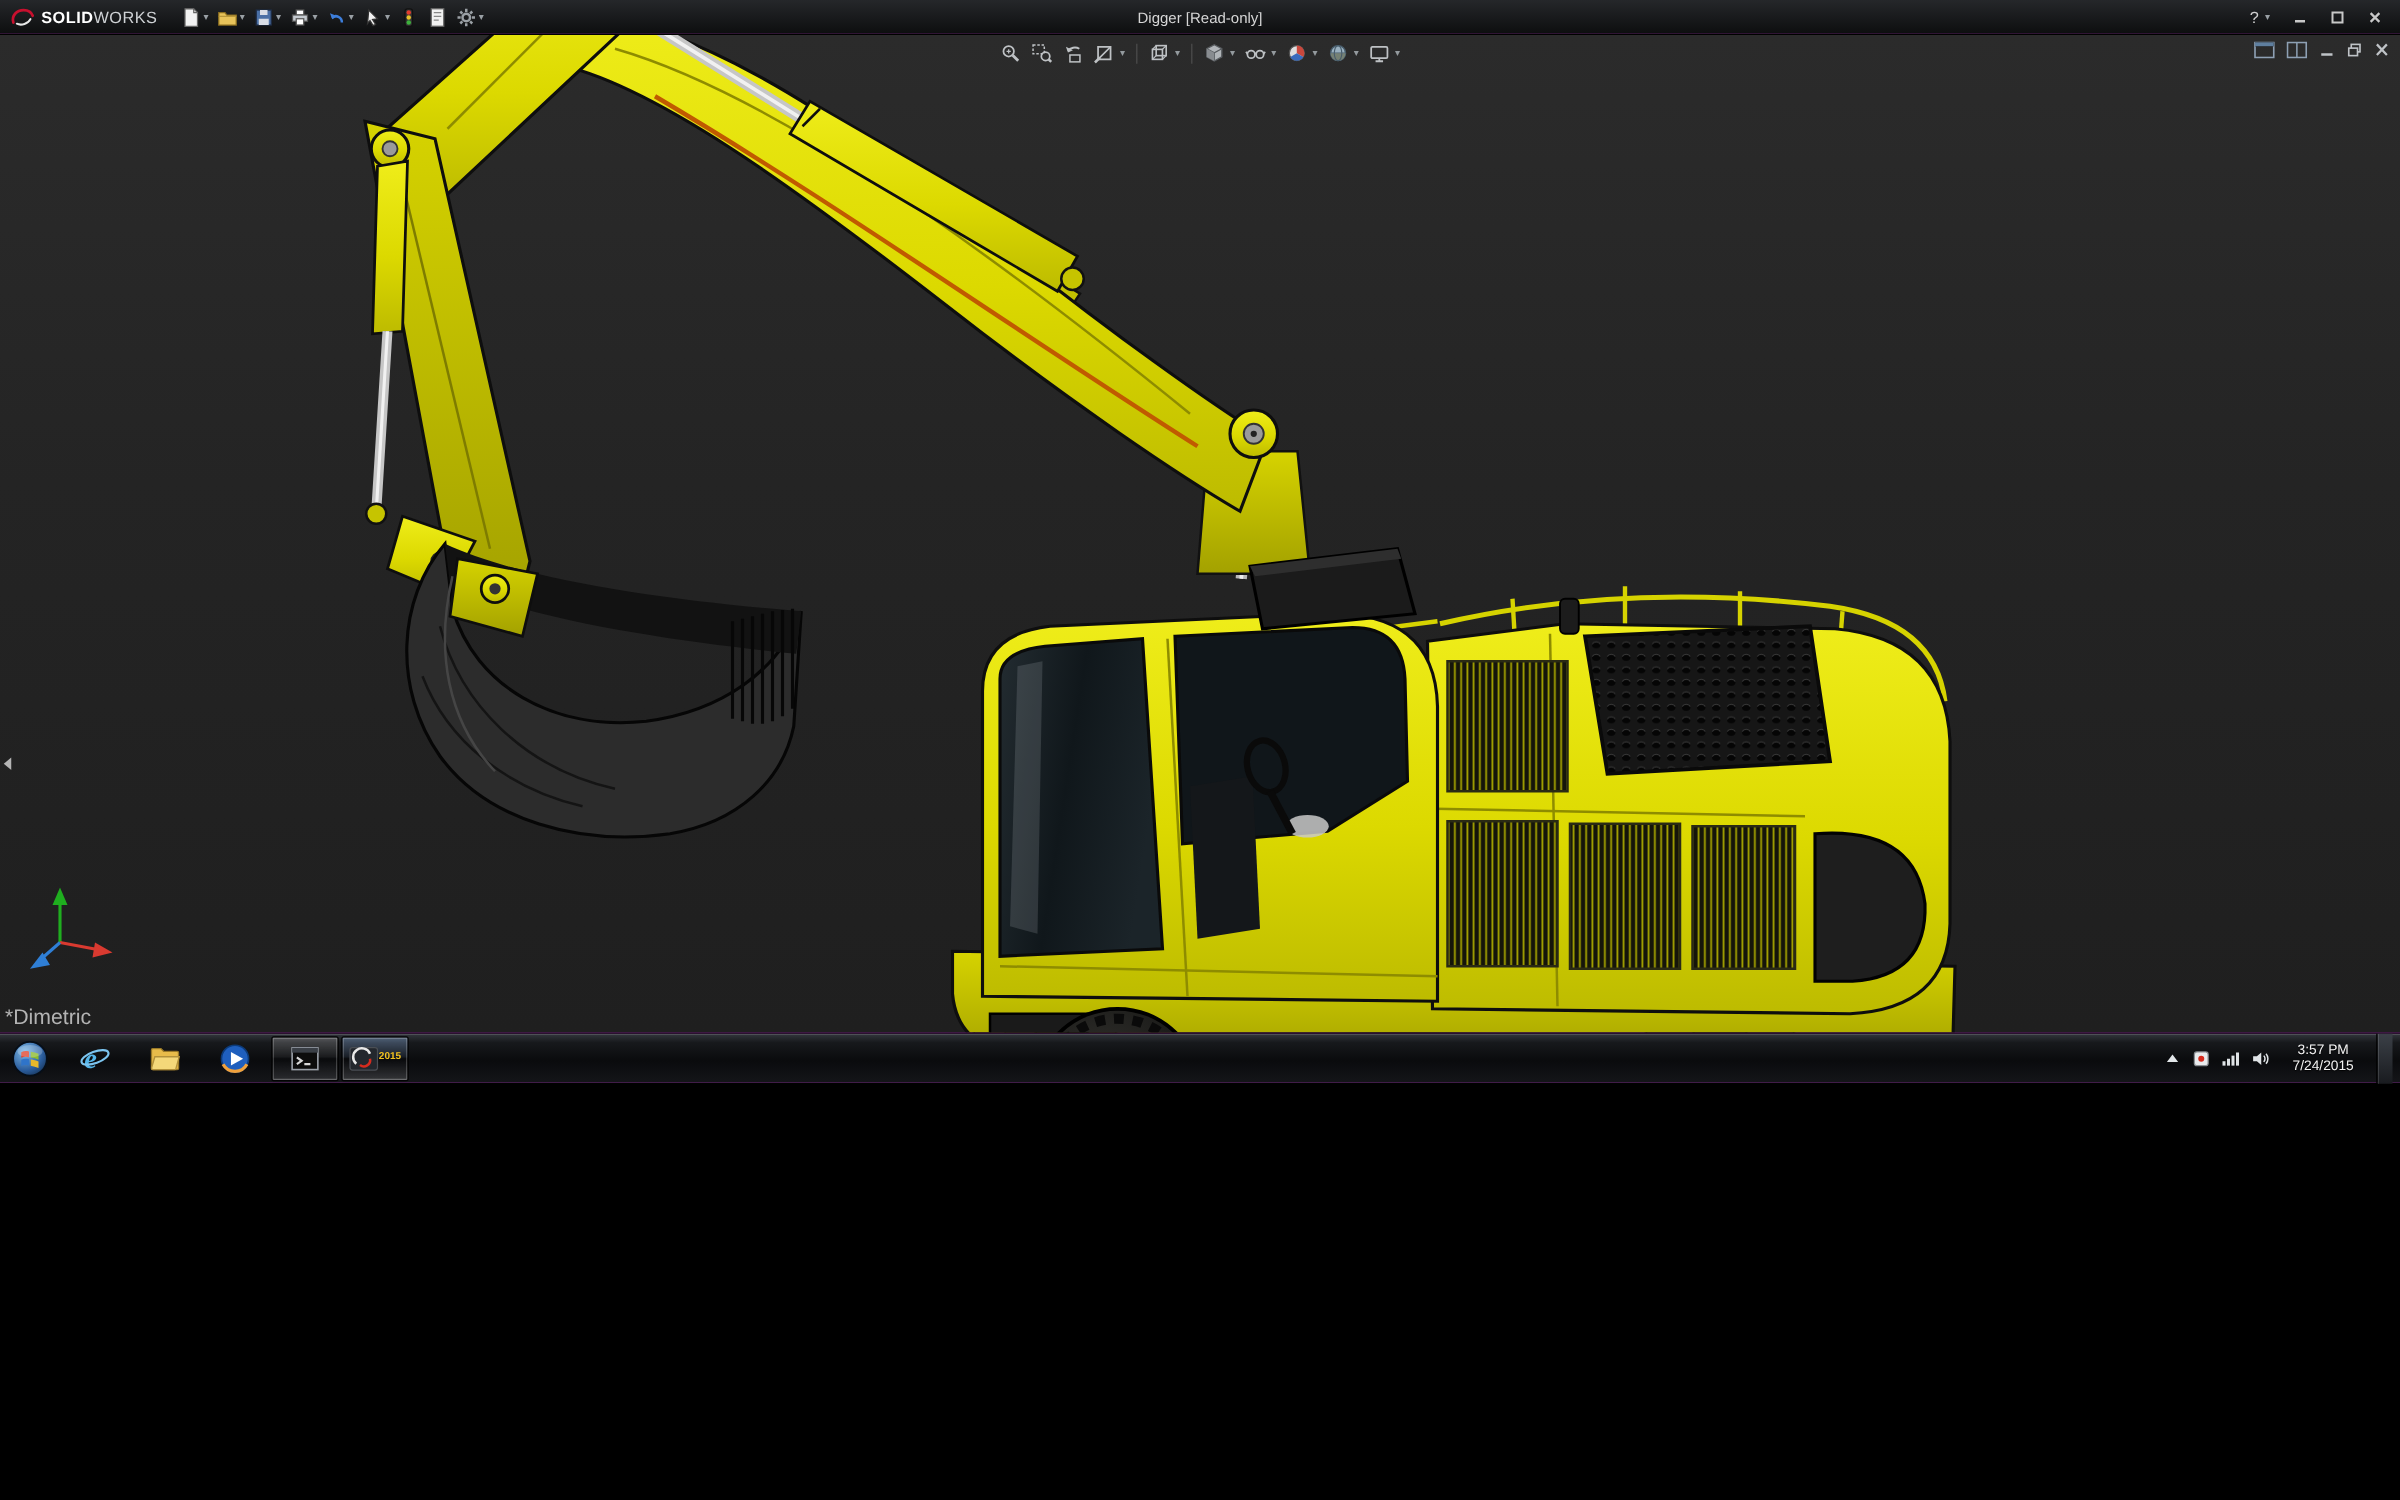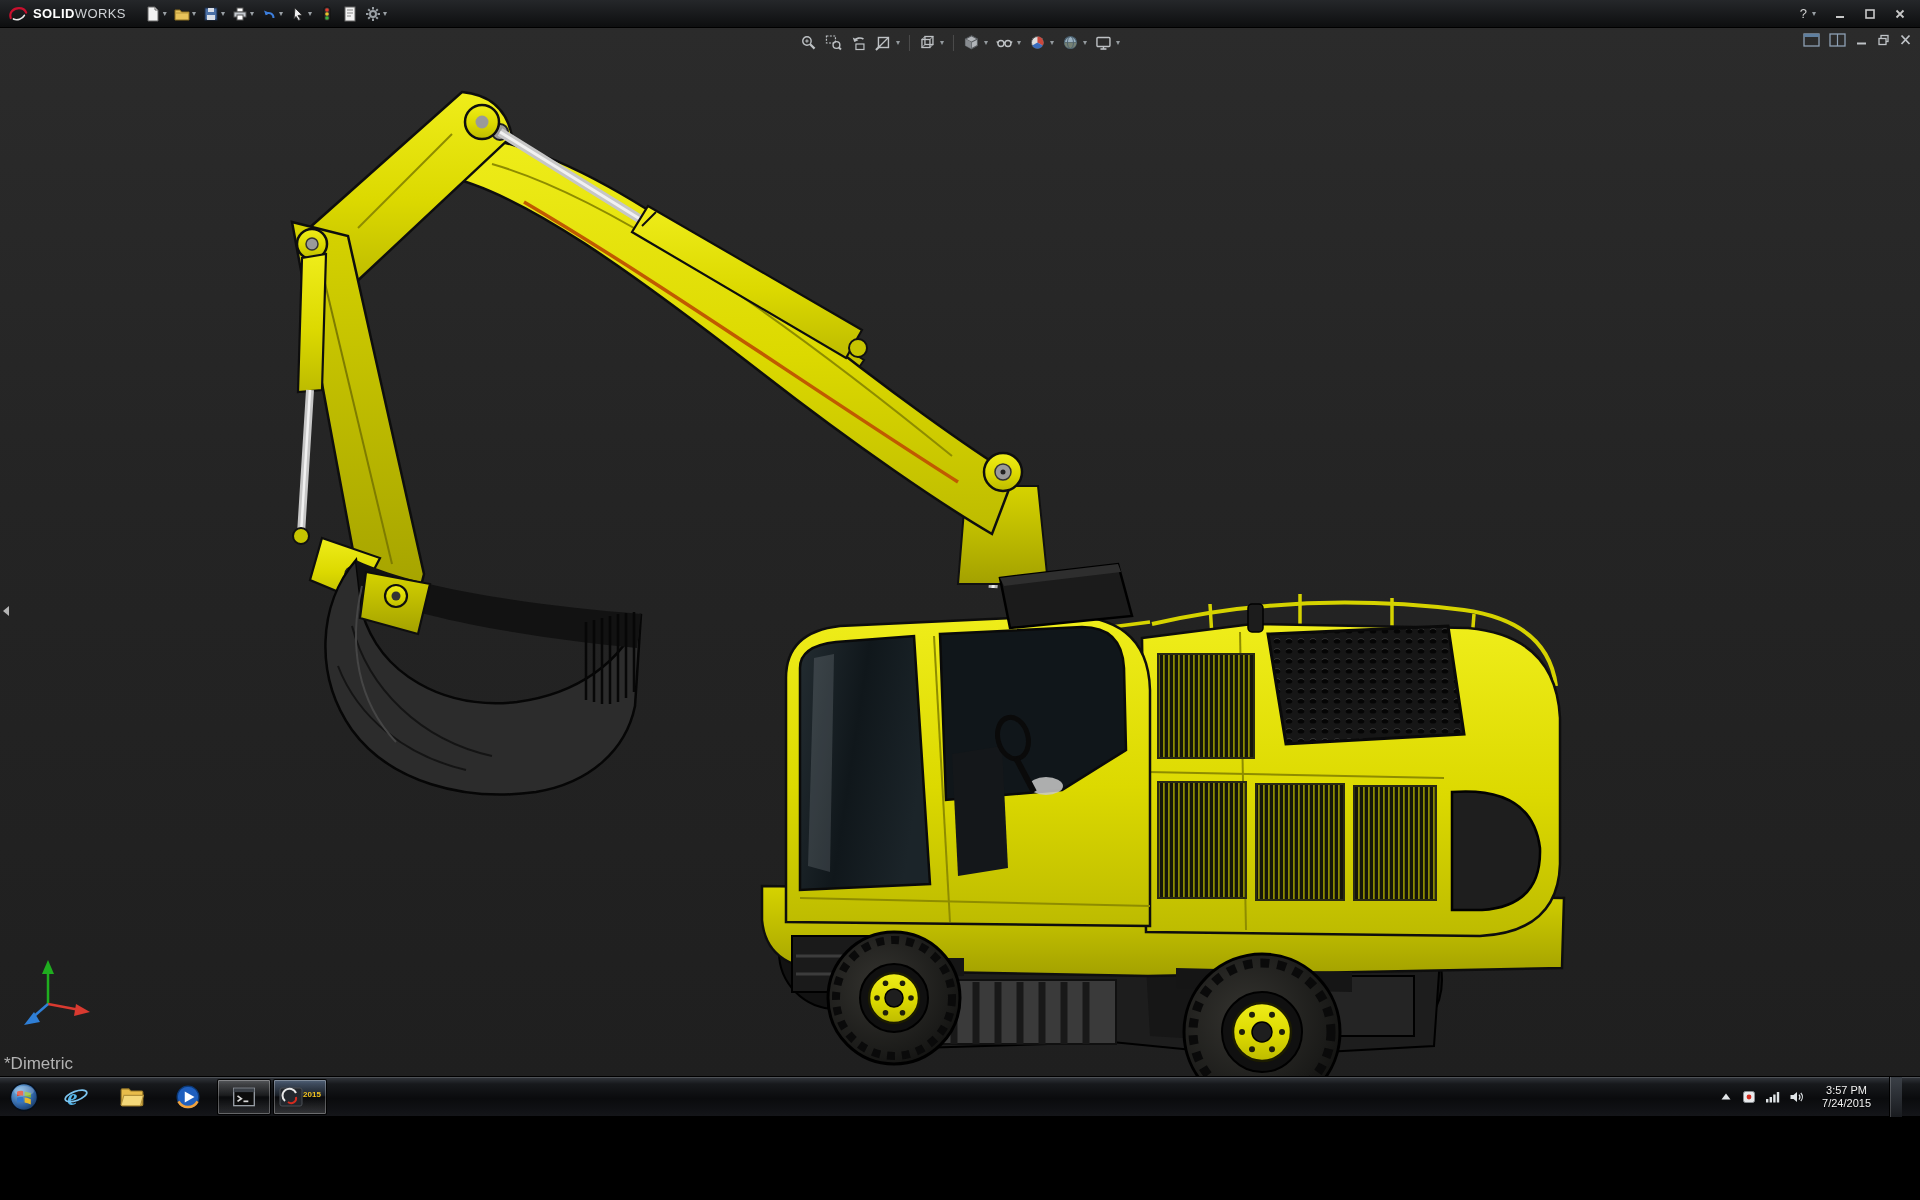--- a/index.html
+++ b/index.html
@@ -1,18 +1,18 @@
 <!DOCTYPE html>
 <html><head>
 <meta charset="utf-8">
 <style>
   *{margin:0;padding:0;box-sizing:border-box}
   html,body{width:1920px;height:1200px;overflow:hidden;background:#000;
     font-family:"Liberation Sans",sans-serif}
-  .screen{position:relative;width:1920px;height:1116px;background:#d946ef}
+  .screen{position:relative;width:1920px;height:866px;background:#d946ef}
 
   
   .titlebar{position:absolute;top:0;left:0;right:0;height:28px;
     background:linear-gradient(#25272a,#0d0e0f);border-bottom:1px solid #000;
     display:flex;align-items:center;color:#e6e6e6;z-index:30}
   .brand{display:flex;align-items:center;gap:5px;padding:0 16px 0 8px}
   .brand-text{font-size:13px;color:#fff;letter-spacing:.4px}
   .brand-text b{font-weight:bold}
   .brand-text span{color:#cfd2d5;font-weight:normal}
   .tb-tools{display:flex;align-items:center;gap:1px}
@@ -51,21 +51,21 @@
     display:flex;align-items:center;z-index:30}
   .start{width:48px;height:40px;display:flex;align-items:center;justify-content:center}
   .task-btn{width:54px;height:36px;margin:0 1px;border-radius:2px;
     display:flex;align-items:center;justify-content:center}
   .task-btn.running{border:1px solid rgba(0,0,0,.95);
     background:linear-gradient(rgba(255,255,255,.22),rgba(255,255,255,.06) 45%,rgba(255,255,255,0) 50%,rgba(255,255,255,.10));
     box-shadow:inset 0 0 0 1px rgba(255,255,255,.28)}
   .task-btn.active{background:linear-gradient(rgba(160,200,255,.35),rgba(120,160,210,.12) 45%,rgba(0,0,0,.1) 50%,rgba(255,255,255,.14))}
   .sw-badge{display:flex;flex-direction:row;align-items:center;line-height:1}
   .sw-year{font-size:8px;font-weight:bold;color:#f2c21e;margin-top:-3px}
-  .tray{margin-left:auto;display:flex;align-items:center;gap:9px;height:100%;padding-right:18px}
+  .tray{margin-left:auto;display:flex;align-items:center;gap:9px;height:100%;padding-right:6px}
   .tray-ic{display:flex;align-items:center;justify-content:center}
   .clock{text-align:center;color:#f2f2f2;font-size:11px;line-height:13px;padding:0 9px;
     text-shadow:0 1px 1px #000}
   .show-desktop{width:13px;height:40px;border-left:1px solid #000;
     background:linear-gradient(#3b4047,#191b1f);box-shadow:inset 1px 0 0 rgba(255,255,255,.18)}
 </style>
 </head>
 <body>
 
 <div class="screen">
@@ -141,20 +141,21 @@
         <svg width="16" height="16" viewBox="0 0 16 16">
           <circle cx="8" cy="8" r="3" fill="none" stroke="#9aa0a5" stroke-width="2"></circle>
           <g stroke="#9aa0a5" stroke-width="2">
             <path d="M8 1v2.5M8 12.5V15M1 8h2.5M12.5 8H15M3.2 3.2l1.7 1.7M11.1 11.1l1.7 1.7M12.8 3.2l-1.7 1.7M4.9 11.1l-1.7 1.7"></path>
           </g>
         </svg>
         <span class="dd">▾</span>
       </div>
     </div>
 
+    <div class="tb-title">Digger [Read-only]</div>
 
     <div class="tb-right">
       <div class="help-btn">
         <span>?</span>
         <span class="dd">▾</span>
       </div>
       <span class="winbtn">
         <svg width="12" height="12" viewBox="0 0 12 12">
             <line x1="2" y1="9" x2="10" y2="9" stroke="#c8c8c8" stroke-width="2"></line>
           </svg>

